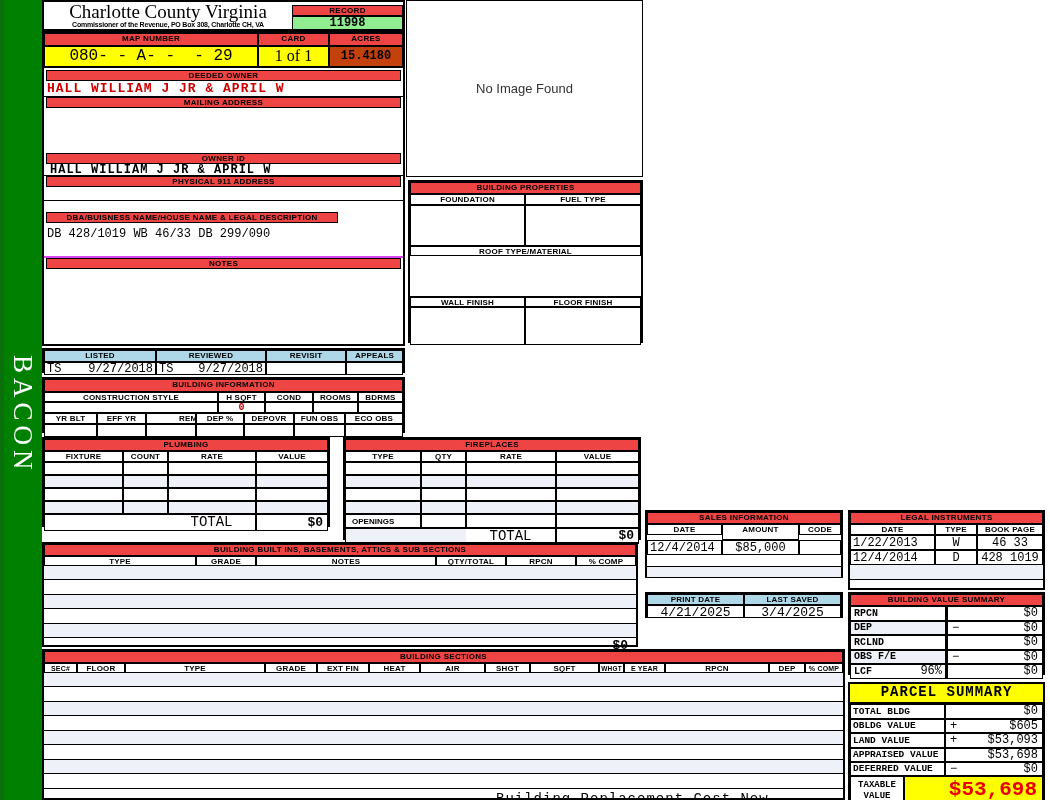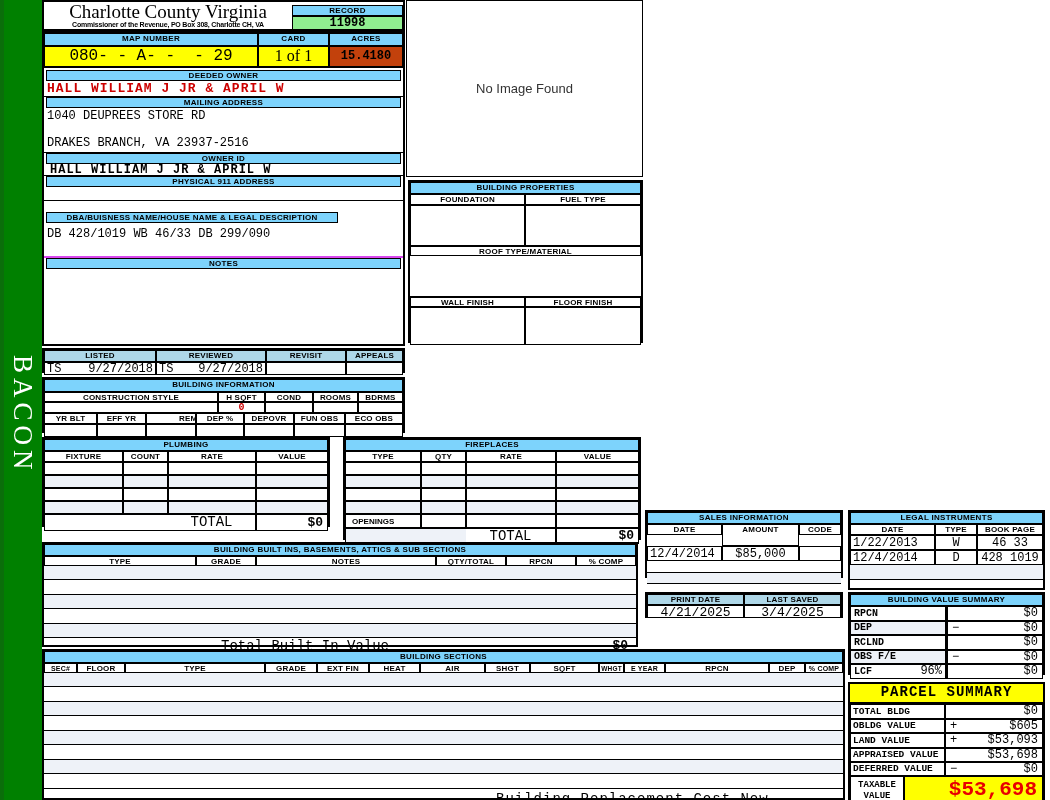--- a/index.html
+++ b/index.html
@@ -1,20 +1,20 @@
 <!DOCTYPE html>
 <html><head>
 <meta charset="utf-8">
 <style>
   html,body{margin:0;padding:0;background:#fff;}
   .page{position:relative;width:1050px;height:800px;background:#ffffff;overflow:hidden;
         font-family:"Liberation Sans",sans-serif;}
   .abs{position:absolute;box-sizing:border-box;}
   .box{border:2px solid #000;}
-  .strip{background:#7dd3fc;border:1px solid #000;font-weight:bold;font-size:8px;line-height:9px;
+  .strip{background:#ef4444;border:1px solid #000;font-weight:bold;font-size:8px;line-height:9px;
          text-align:center;letter-spacing:.3px;white-space:nowrap;overflow:hidden;}
   .row{display:flex;}
   .ch{box-sizing:border-box;border:1px solid #000;background:#fff;font-weight:bold;font-size:8px;
       line-height:9px;text-align:center;letter-spacing:.2px;white-space:nowrap;overflow:hidden;}
   .bch{box-sizing:border-box;border:1px solid #000;background:#aed7e8;font-weight:bold;font-size:8px;
       line-height:10px;text-align:center;letter-spacing:.2px;white-space:nowrap;overflow:hidden;}
   .cell{box-sizing:border-box;border:1px solid #000;background:#fff;overflow:hidden;}
   .stripe{background:#eef2f8;}
   .mono{font-family:"Liberation Mono","DejaVu Sans Mono",monospace;}
   .val{font-family:"Liberation Mono","DejaVu Sans Mono",monospace;font-size:12px;line-height:13px;}
@@ -54,24 +54,20 @@
     <div style="width:74px;">
       <div class="strip" style="height:11px;">ACRES</div>
       <div class="mono" style="height:20px;background:#c2410c;border:1px solid #000;font-weight:bold;font-size:12px;line-height:19px;text-align:center;">15.4180</div>
     </div>
   </div>
 
   <div class="abs box" style="left:42px;top:66px;width:363px;height:280px;">
     <div class="abs strip" style="left:2px;top:2px;width:355px;height:11px;">DEEDED OWNER</div>
     <div class="abs mono" style="left:0;top:13px;width:359px;height:16px;border-bottom:1px solid #000;color:#cc0000;font-weight:bold;font-size:13px;line-height:15px;padding-left:3px;letter-spacing:1px;">HALL WILLIAM J JR &amp; APRIL W</div>
     <div class="abs strip" style="left:2px;top:29px;width:355px;height:11px;">MAILING ADDRESS</div>
-    <div class="abs" style="left:0;top:40px;width:359px;height:45px;border-bottom:1px solid #000;">
-      <div class="val" style="position:absolute;top:2px;left:3px;">1040 DEUPREES STORE RD</div>
-      <div class="val" style="position:absolute;bottom:2px;left:3px;">DRAKES BRANCH, VA 23937-2516</div>
-    </div>
     <div class="abs strip" style="left:2px;top:85px;width:355px;height:11px;">OWNER ID</div>
     <div class="abs mono" style="left:0;top:96px;width:359px;height:12px;border-bottom:1px solid #000;font-weight:bold;font-size:12px;line-height:12px;padding-left:6px;letter-spacing:1px;">HALL WILLIAM J JR &amp; APRIL W</div>
     <div class="abs strip" style="left:2px;top:108px;width:355px;height:11px;">PHYSICAL 911 ADDRESS</div>
     <div class="abs" style="left:0;top:119px;width:359px;height:14px;border-bottom:1px solid #000;"></div>
     <div class="abs strip" style="left:2px;top:144px;width:292px;height:11px;">DBA/BUISNESS NAME/HOUSE NAME &amp; LEGAL DESCRIPTION</div>
     <div class="abs" style="left:0;top:147px;width:359px;height:43px;border-bottom:2px solid #d946ef;">
       <div class="val" style="position:absolute;top:13px;left:3px;">DB 428/1019 WB 46/33 DB 299/090</div>
     </div>
     <div class="abs strip" style="left:2px;top:190px;width:355px;height:11px;">NOTES</div>
     <div class="abs" style="left:0;top:201px;width:359px;height:77px;"></div>
@@ -227,21 +223,20 @@
       <div class="ch" style="width:70px;height:10px;">QTY/TOTAL</div>
       <div class="ch" style="width:70px;height:10px;">RPCN</div>
       <div class="ch" style="width:60px;height:10px;">% COMP</div>
     </div>
     <div class="stripe" style="height:13px;border-bottom:1px solid #000;"></div>
     <div style="height:14px;border-bottom:1px solid #000;"></div>
     <div class="stripe" style="height:13px;border-bottom:1px solid #000;"></div>
     <div style="height:14px;border-bottom:1px solid #000;"></div>
     <div class="stripe" style="height:13px;border-bottom:1px solid #000;"></div>
     <div style="position:relative;height:17px;">
-      <span class="mono" style="position:absolute;left:0;right:70px;text-align:center;font-size:14px;line-height:16px;">Total Built In Value</span>
       <span class="mono" style="position:absolute;right:8px;font-weight:bold;font-size:13px;line-height:16px;">$0</span>
     </div>
   </div>
 
   <div class="abs box" style="left:42px;top:649px;width:803px;height:151px;">
     <div class="strip" style="height:10px;">BUILDING SECTIONS</div>
     <div class="row">
       <div class="ch" style="width:33px;height:10px;font-size:7px;">SEC#</div>
       <div class="ch" style="width:48px;height:10px;">FLOOR</div>
       <div class="ch" style="width:140px;height:10px;">TYPE</div>
@@ -293,21 +288,21 @@
     <div class="row">
       <div class="cell" style="width:115px;height:38px;"></div>
       <div class="cell" style="width:116px;height:38px;"></div>
     </div>
   </div>
 
   <div class="abs box" style="left:645px;top:510px;width:198px;height:68px;">
     <div class="strip" style="height:10px;">SALES INFORMATION</div>
     <div class="row">
       <div class="ch" style="width:75px;height:11px;">DATE</div>
-      <div class="ch" style="width:77px;height:22px;">AMOUNT</div>
+      <div class="ch" style="width:77px;height:16px;">AMOUNT</div>
       <div class="ch" style="width:42px;height:11px;">CODE</div>
     </div>
     <div class="row">
       <div class="cell val" style="width:75px;height:15px;line-height:14px;padding-left:2px;">12/4/2014</div>
       <div class="cell val" style="width:77px;height:15px;line-height:14px;text-align:center;">$85,000</div>
       <div class="cell val" style="width:42px;height:15px;line-height:14px;"></div>
     </div>
     <div style="height:11px;border-bottom:1px solid #000;"></div>
     <div class="stripe" style="height:10px;border-bottom:1px solid #000;"></div>
     <div style="height:10px;"></div>

